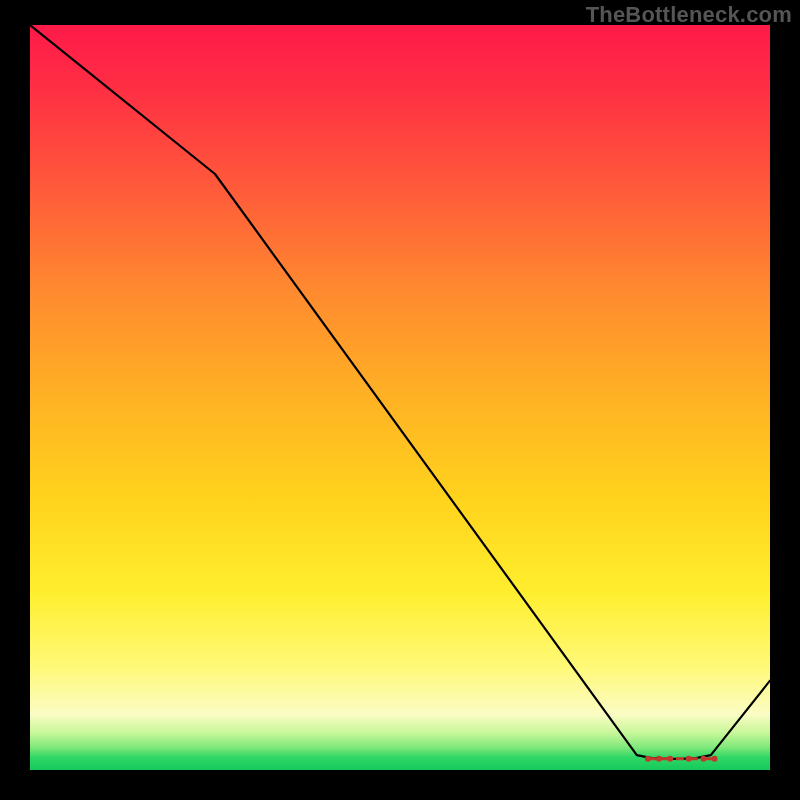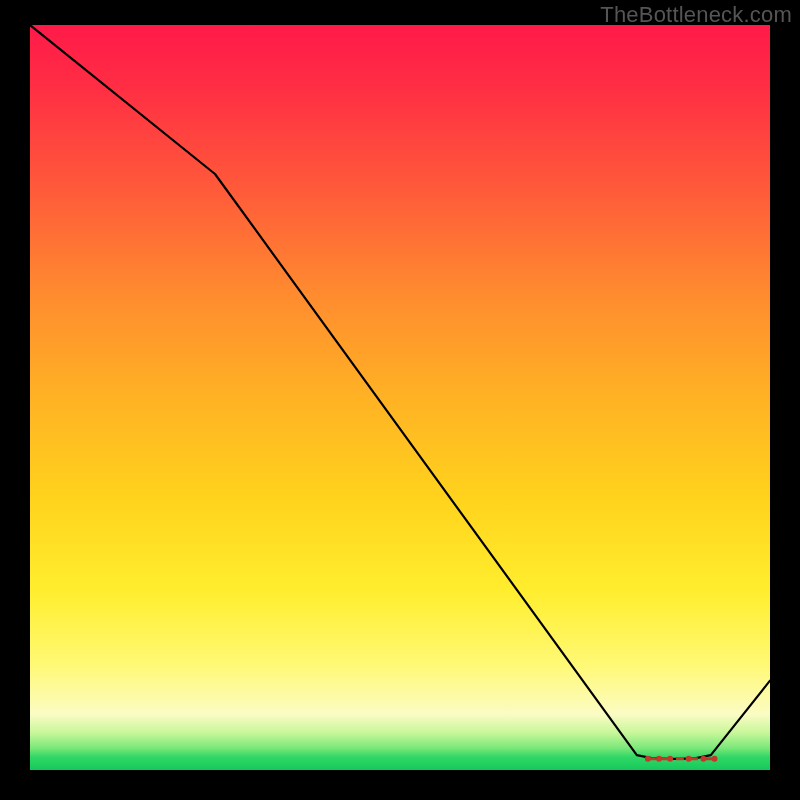--- a/index.html
+++ b/index.html
@@ -16,21 +16,21 @@
     width: 800px;
     height: 800px;
     background: #000;
   }
   .watermark {
     position: absolute;
     top: 2px;
     right: 8px;
     color: #555;
     font-size: 22px;
-    font-weight: 400;
+    font-weight: 700;
     letter-spacing: 0.2px;
     z-index: 4;
     user-select: none;
   }
   .plot-box {
     position: absolute;
     left: 30px;
     top: 25px;
     width: 740px;
     height: 745px;

